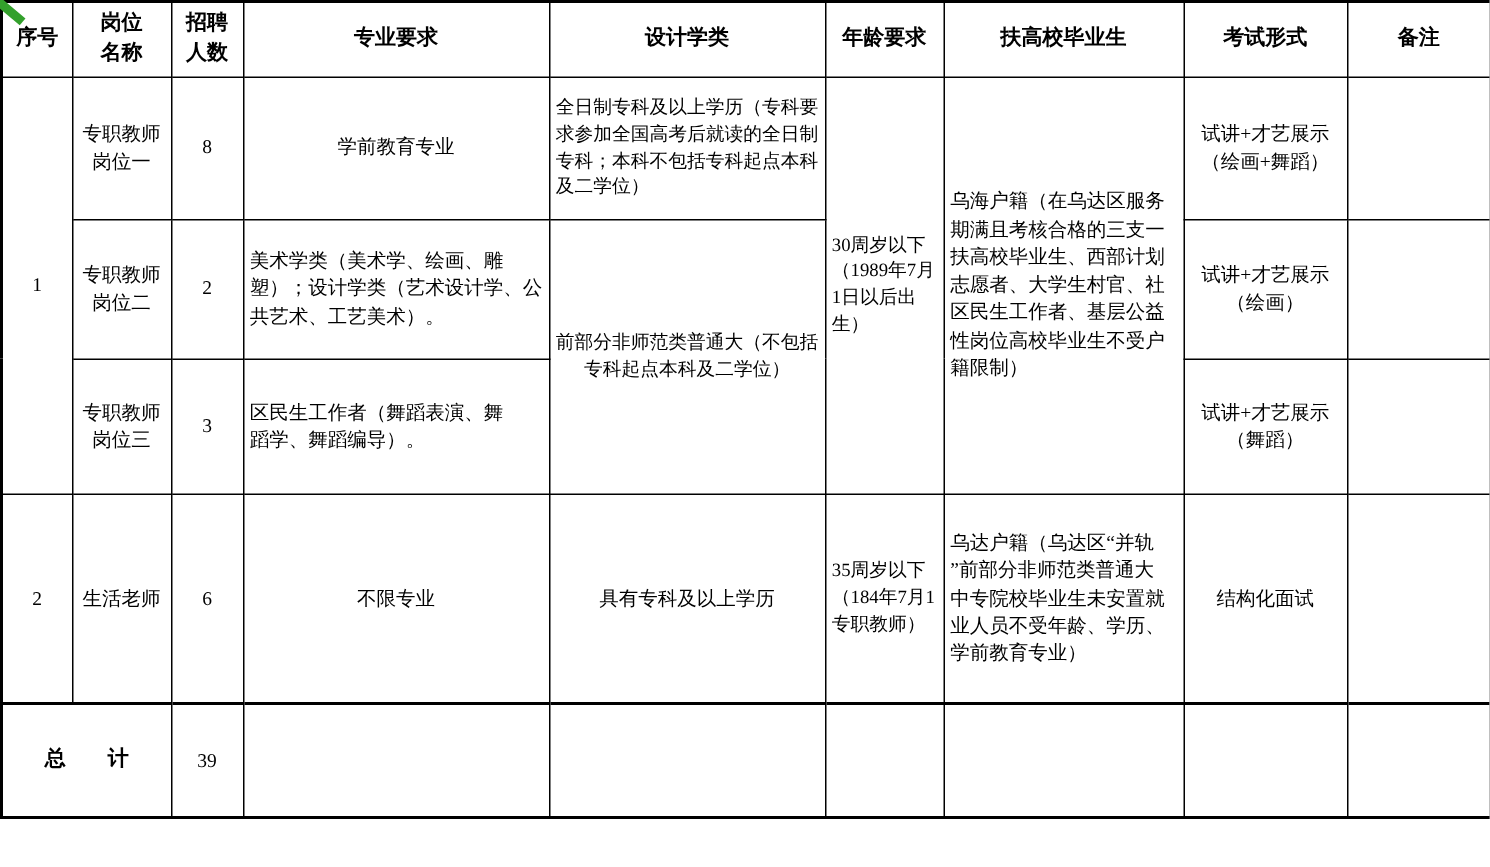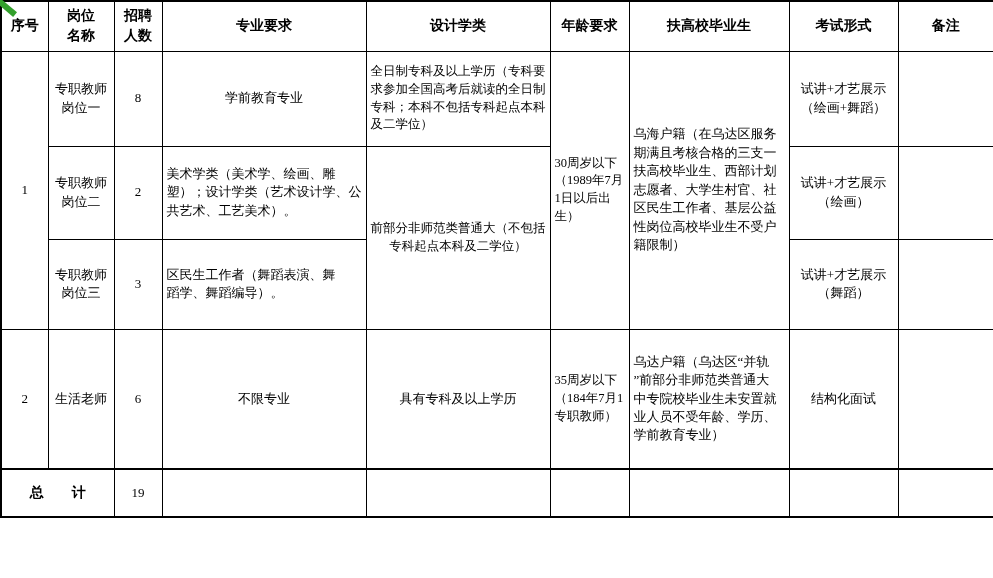--- a/index.html
+++ b/index.html
@@ -29,21 +29,21 @@
   .c{text-align:center;}
   .l{text-align:left;}
   .pre{white-space:pre-line;}
   .small{font-size:12.5px;}
   .bold{font-weight:normal;}
   tr.hr{height:50px;}
   tr.r1{height:95px;}
   tr.r2{height:93px;}
   tr.r3{height:90px;}
   tr.r4{height:140px;}
-  tr.rt{height:48px;}
+  tr.rt{height:76px;}
   tr.rt td{border-top:2px solid #000;}
   .total-label{font-weight:bold;font-size:14px;}
 </style>
 </head>
 <body>
 
 <div class="page">
   <div class="corner"></div>
 
   <table>
@@ -134,21 +134,21 @@
         <td class="l pre"><span class="bold">乌达户籍</span><span>（乌达区“并轨
 ”前部分非师范类普通大
 中专院校毕业生未安置就
 业人员不受年龄、学历、
 学前教育专业）</span></td>
         <td class="c">结构化面试</td>
         <td></td>
       </tr>
       <tr class="rt">
         <td class="c total-label" colspan="2">总　　计</td>
-        <td class="c">19</td>
+        <td class="c">39</td>
         <td></td>
         <td></td>
         <td></td>
         <td></td>
         <td></td>
         <td></td>
       </tr>
     </tbody>
   </table>
 </div>

